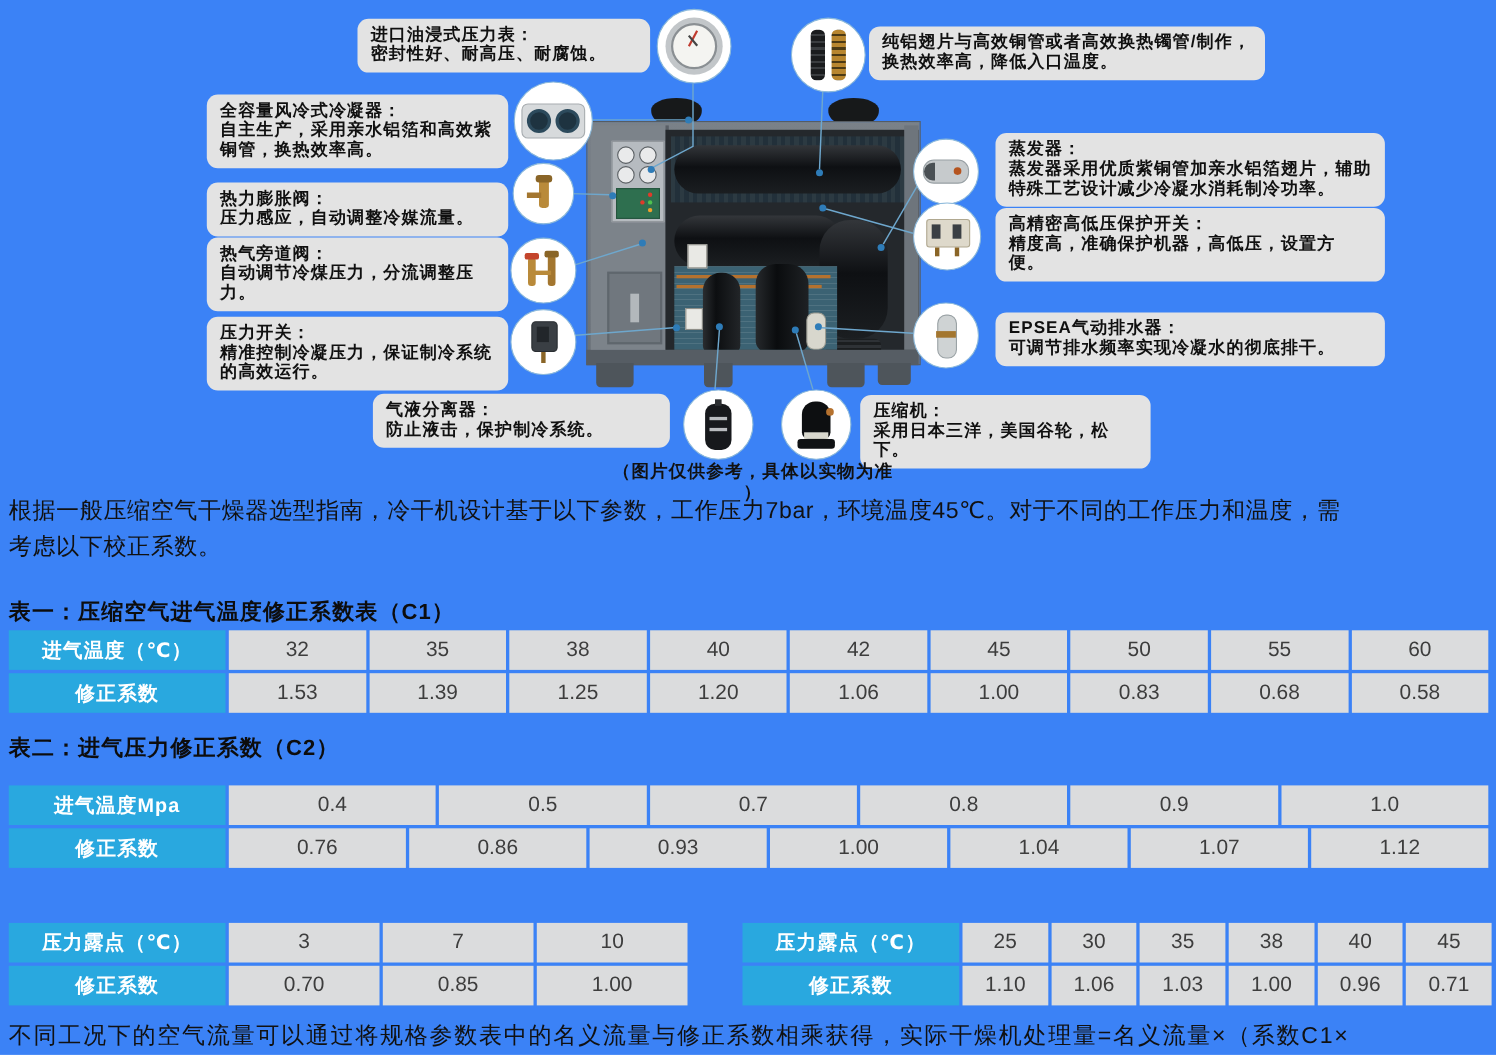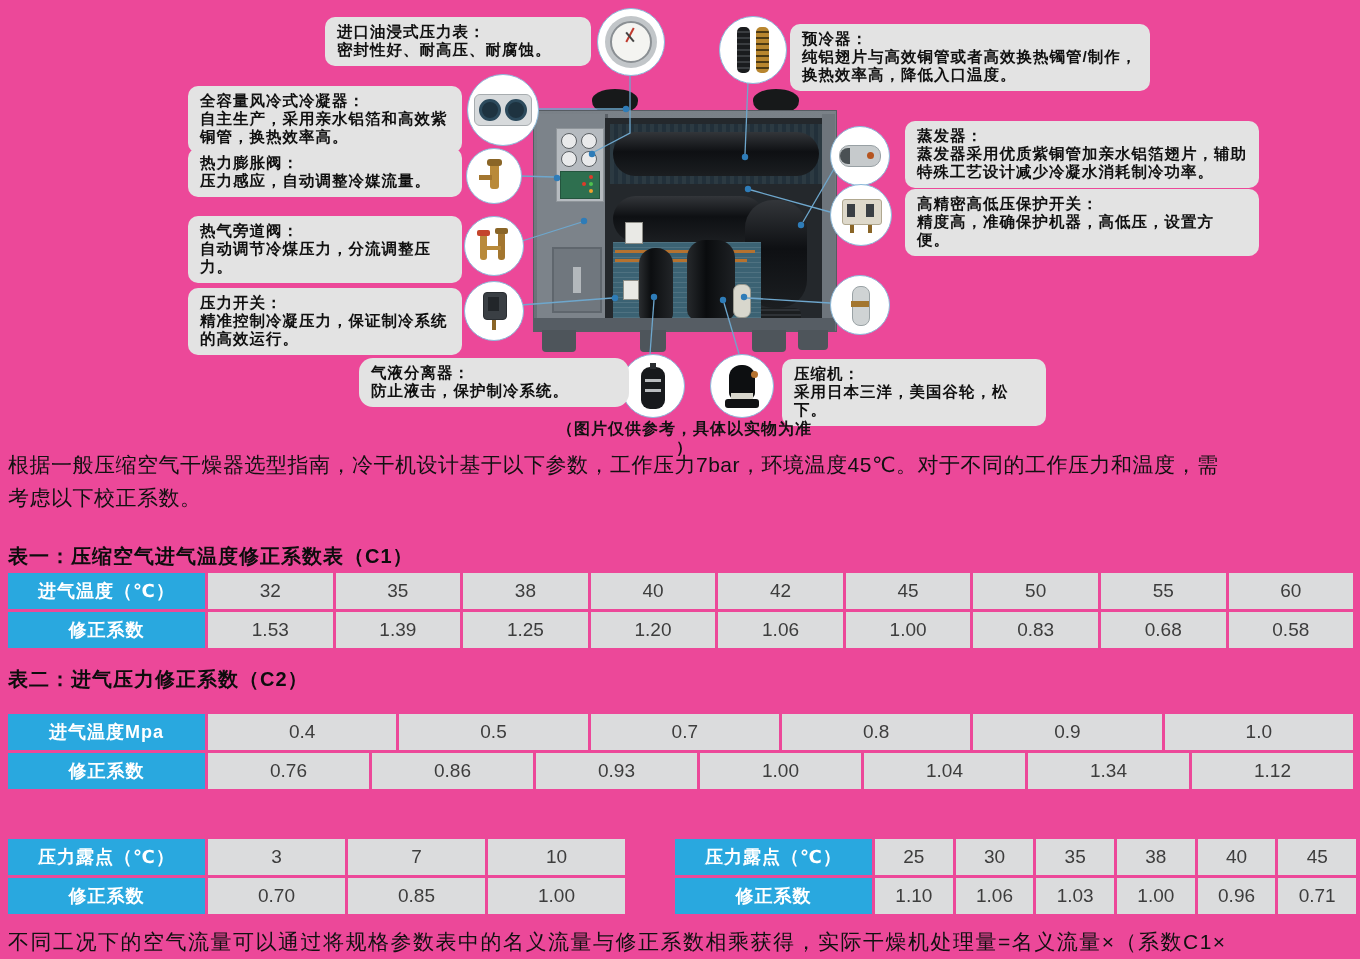--- a/index.html
+++ b/index.html
@@ -1,16 +1,16 @@
 <!DOCTYPE html>
 <html><head>
 <meta charset="utf-8">
 <style>
   html,body{margin:0;padding:0;background:#fff;}
-  .page{position:relative;width:1360px;height:959px;background:#ec4899;overflow:hidden;
+  .page{position:relative;width:1360px;height:959px;background:#3b82f6;overflow:hidden;
         font-family:"Liberation Sans","DejaVu Sans",sans-serif;color:#111;}
   .abs{position:absolute;}
 
   
   .co{position:absolute;background:#e3e3e3;border-radius:10px;padding:6px 12px 7px 12px;
       font-size:15.5px;line-height:18px;font-weight:600;letter-spacing:1px;color:#101010;}
   .co .d{white-space:pre-line;}
 
   
   .circ{position:absolute;border-radius:50%;background:#fff;border:1.5px solid #8cb9da;
@@ -227,52 +227,55 @@
 
     <div class="co" style="left:325px;top:17px;width:242px;">
       <div class="t">进口油浸式压力表：</div>
       <div class="d">密封性好、耐高压、耐腐蚀。</div>
     </div>
     <div class="co" style="left:188px;top:86px;width:250px;">
       <div class="t">全容量风冷式冷凝器：</div>
       <div class="d">自主生产，采用亲水铝箔和高效紫
 铜管，换热效率高。</div>
     </div>
-    <div class="co" style="left:188px;top:148px;width:250px;">
+    <div class="co" style="left:188px;top:166px;width:250px;">
       <div class="t">热力膨胀阀：</div>
       <div class="d">压力感应，自动调整冷媒流量。</div>
     </div>
     <div class="co" style="left:188px;top:216px;width:250px;">
       <div class="t">热气旁道阀：</div>
       <div class="d">自动调节冷煤压力，分流调整压
 力。</div>
     </div>
     <div class="co" style="left:188px;top:288px;width:250px;">
       <div class="t">压力开关：</div>
       <div class="d">精准控制冷凝压力，保证制冷系统
 的高效运行。</div>
     </div>
-    <div class="co" style="left:359px;top:358px;width:246px;border-radius:14px;">
+    <div class="co" style="left:339px;top:358px;width:246px;">
       <div class="t">气液分离器：</div>
       <div class="d">防止液击，保护制冷系统。</div>
     </div>
     <div class="co" style="left:790px;top:24px;width:336px;">
-      <div class="t">预冷器：</div>
       <div class="d">纯铝翅片与高效铜管或者高效换热镯管/制作，
 换热效率高，降低入口温度。</div>
     </div>
     <div class="co" style="left:905px;top:189px;width:330px;">
       <div class="t">高精密高低压保护开关：</div>
       <div class="d">精度高，准确保护机器，高低压，设置方
 便。</div>
     </div>
     <div class="co" style="left:905px;top:121px;width:330px;">
       <div class="t">蒸发器：</div>
       <div class="d">蒸发器采用优质紫铜管加亲水铝箔翅片，辅助
 特殊工艺设计减少冷凝水消耗制冷功率。</div>
+    </div>
+    <div class="co" style="left:905px;top:284px;width:330px;">
+      <div class="t">EPSEA气动排水器：</div>
+      <div class="d">可调节排水频率实现冷凝水的彻底排干。</div>
     </div>
     <div class="co" style="left:782px;top:359px;width:240px;">
       <div class="t">压缩机：</div>
       <div class="d">采用日本三洋，美国谷轮，松下。</div>
     </div>
 
     <div class="cap" style="left:557px;top:419px;">（图片仅供参考，具体以实物为准</div>
     <div class="cap" style="left:676px;top:438px;">）</div>
   </div>
 
@@ -318,21 +321,21 @@
       <div class="tcell">0.9</div>
       <div class="tcell">1.0</div>
     </div>
     <div class="trow">
       <div class="tlabel">修正系数</div>
       <div class="tcell">0.76</div>
       <div class="tcell">0.86</div>
       <div class="tcell">0.93</div>
       <div class="tcell">1.00</div>
       <div class="tcell">1.04</div>
-      <div class="tcell">1.34</div>
+      <div class="tcell">1.07</div>
       <div class="tcell">1.12</div>
     </div>
   </div>
 
   <div class="ctable" style="left:8px;top:839px;width:617px;">
     <div class="trow">
       <div class="tlabel">压力露点（℃）</div>
       <div class="tcell">3</div>
       <div class="tcell">7</div>
       <div class="tcell">10</div>

